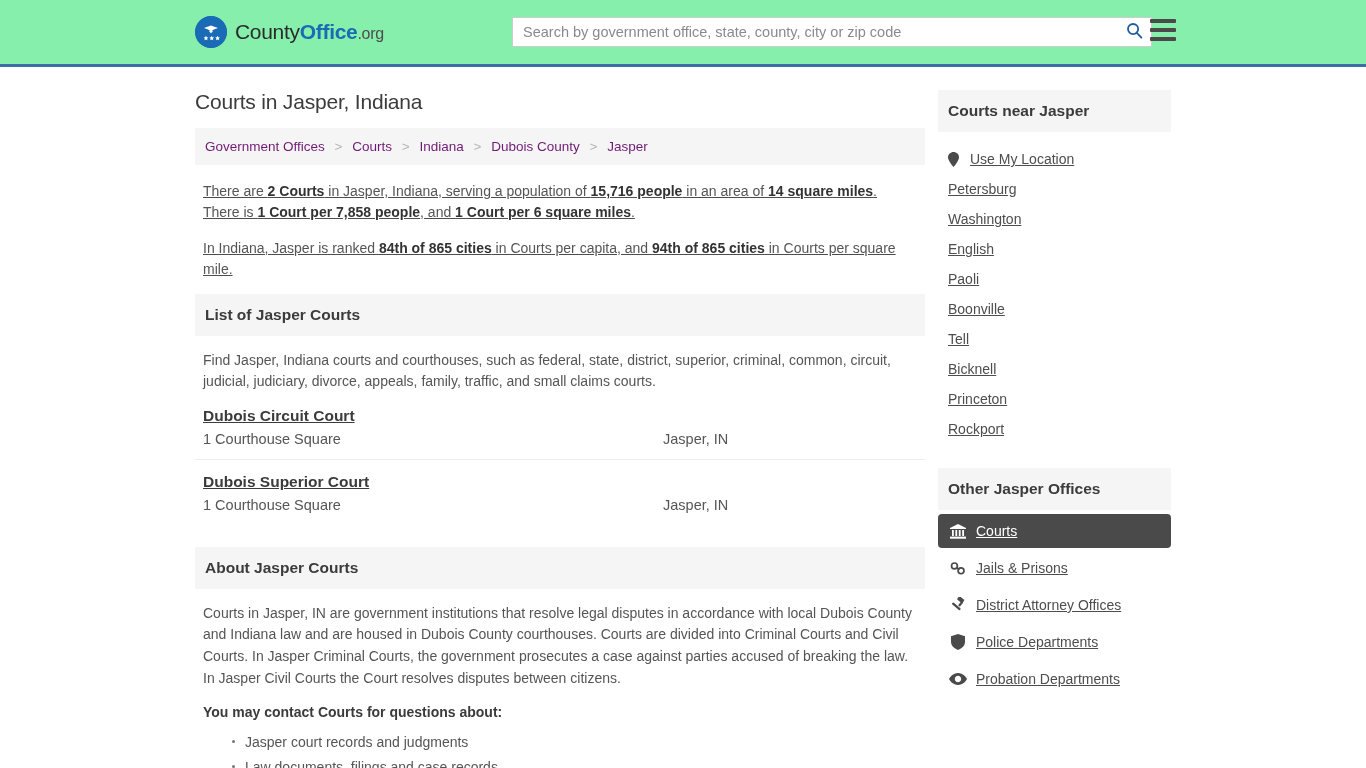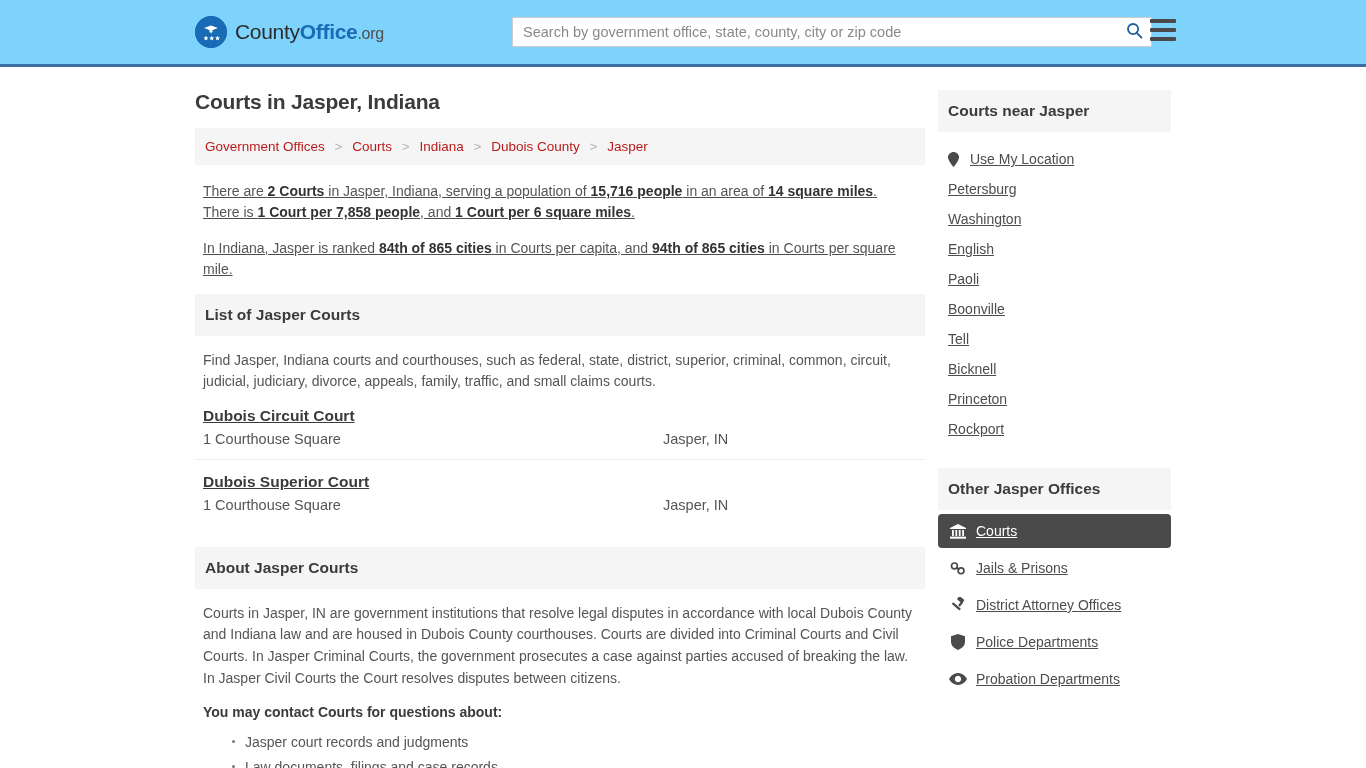--- a/index.html
+++ b/index.html
@@ -10,21 +10,21 @@
     height: 768px;
     overflow: hidden;
     background: #ffffff;
     font-family: "Liberation Sans", sans-serif;
     color: #4d4d4d;
   }
 
   
   .site-header {
     height: 67px;
-    background: #7dd3fc;
+    background: #86efac;
     border-bottom: 3px solid #3a6ea5;
     display: flex;
     align-items: center;
     position: relative;
   }
   .logo-wrap {
     display: flex;
     align-items: center;
     margin-left: 195px;
     text-decoration: none;
@@ -107,33 +107,33 @@
     gap: 0;
     position: relative;
   }
   .col-main { width: 730px; flex: 0 0 730px; }
   .col-side { width: 233px; flex: 0 0 233px; margin-left: 13px; }
 
   h1.page-title {
     font-size: 21px;
     color: #3b3b3b;
     margin: 23px 0 14px 0;
-    font-weight: bold;
+    font-weight: normal;
     letter-spacing: -0.2px;
   }
 
   
   .breadcrumb {
     background: #f5f5f5;
     padding: 11px 10px;
     font-size: 13.5px;
     color: #6f6f6f;
   }
   .breadcrumb a {
-    color: #b91c1c;
+    color: #701a75;
     text-decoration: none;
   }
   .breadcrumb .sep { color: #b5b5b5; margin: 0 6px; }
 
   
   .stats { padding: 16px 8px 0 8px; text-decoration: underline; }
   .stats p {
     margin: 0 0 14px 0;
     font-size: 14px;
     line-height: 1.52;

